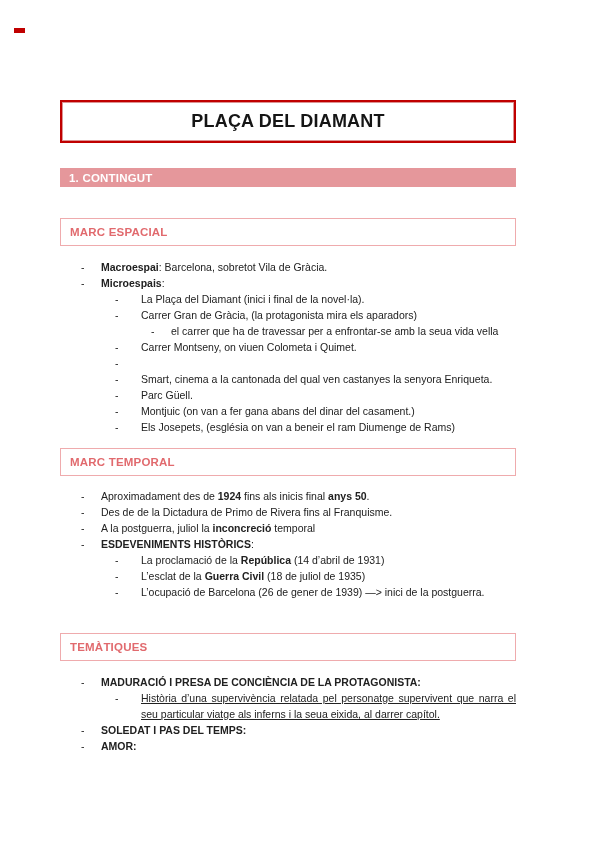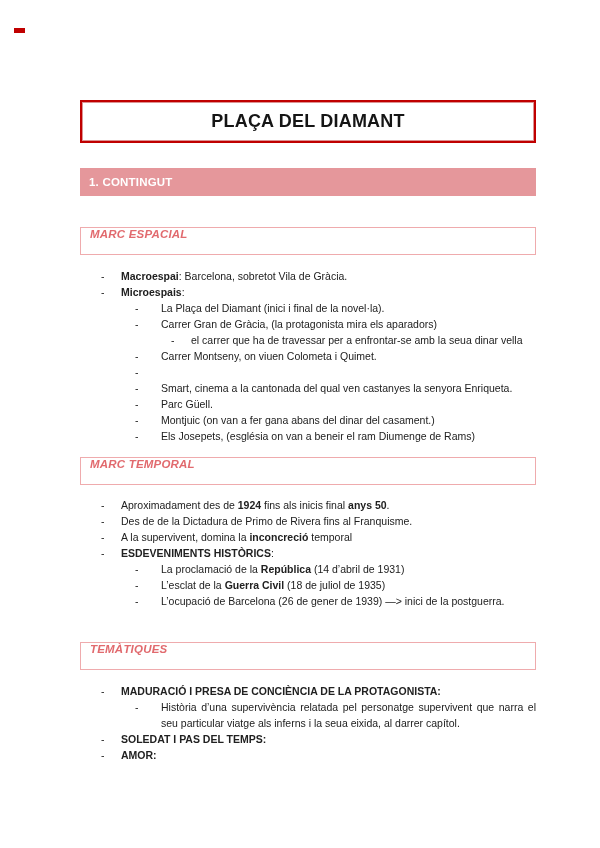--- a/index.html
+++ b/index.html
@@ -9,72 +9,72 @@
     margin:0 auto;
     background:#fff;
     font-family:"Liberation Sans","DejaVu Sans",sans-serif;
     color:#212121;
     overflow:hidden;
   }
   .corner-mark{
     position:absolute;left:14px;top:28px;width:11px;height:5px;
     background:var(--title-border,#c00000);
   }
-  .content{margin:0 80px;width:456px;}
+  .content{margin:0 60px;width:456px;}
 
   
   .title-box{
     margin-top:100px;
     border:2px solid var(--title-border,#c00000);
     height:39px;box-sizing:content-box;
   }
   .title-box-inner{
     border:1px solid var(--title-border-inner,#dc9393);
     height:37px;display:flex;align-items:center;justify-content:center;
   }
   .page-title{
     font-size:18px;font-weight:700;color:#151515;letter-spacing:.2px;
   }
 
   
   .banner{
-    margin-top:25px;height:28px;
+    margin-top:25px;height:19px;
     background:var(--banner-bg,#e5979b);
     display:flex;align-items:center;
     padding-left:9px;box-sizing:border-box;
   }
   .banner-label{
     color:var(--banner-text,#ffffff);
     font-size:11.5px;font-weight:700;letter-spacing:.2px;
   }
 
   
   .section.s0{margin-top:31px;}
   .section.s1{margin-top:13px;}
   .section.s2{margin-top:33px;}
   .sec-box{
     border:1.5px solid var(--section-border,#efabad);
-    height:26px;display:flex;align-items:flex-start;
-    padding-left:9px;box-sizing:content-box;font-style:italic;
+    height:26px;display:flex;align-items:center;
+    padding-left:9px;box-sizing:content-box;
   }
   .sec-heading{
     color:var(--section-text,#e16a6e);
     font-size:11.5px;font-weight:700;letter-spacing:.2px;
   }
 
   
   .list{margin-top:13px;font-size:10.5px;line-height:16px;}
   .section.s1 .list{margin-top:12px;}
   .li{display:flex;align-items:flex-start;}
   .li .marker{flex:0 0 auto;}
   .lvl1{padding-left:21px;}  .lvl1 .marker{width:20px;}
   .lvl2{padding-left:55px;}  .lvl2 .marker{width:26px;}
   .lvl3{padding-left:91px;}  .lvl3 .marker{width:20px;}
   .txt{flex:1 1 auto;}
-  .txt.just{text-align:justify;}
+  .txt.just{text-align:justify;text-decoration:underline;}
   .b{font-weight:700;}
 </style>
 </head>
 <body>
 
 <div class="page">
   <div class="corner-mark"></div>
   <div class="content">
 
     <div class="title-box">
@@ -104,21 +104,21 @@
             <div class="li lvl2">
               <span class="marker">-</span>
               <span class="txt"><span>La Plaça del Diamant (inici i final de la novel·la).</span></span>
             </div>
             <div class="li lvl2">
               <span class="marker">-</span>
               <span class="txt"><span>Carrer Gran de Gràcia, (la protagonista mira els aparadors)</span></span>
             </div>
             <div class="li lvl3">
               <span class="marker">-</span>
-              <span class="txt"><span>el carrer que ha de travessar per a enfrontar-se amb la seua dinar vella</span></span>
+              <span class="txt"><span>el carrer que ha de travessar per a enfrontar-se amb la seua vida vella</span></span>
             </div>
             <div class="li lvl2">
               <span class="marker">-</span>
               <span class="txt"><span>Carrer Montseny, on viuen Colometa i Quimet.</span></span>
             </div>
             <div class="li lvl2">
               <span class="marker">-</span>
             </div>
             <div class="li lvl2">
               <span class="marker">-</span>
@@ -146,21 +146,21 @@
             <div class="li lvl1">
               <span class="marker">-</span>
               <span class="txt"><span>Aproximadament des de </span><span class="b">1924</span><span> fins als inicis final </span><span class="b">anys 50</span><span>.</span></span>
             </div>
             <div class="li lvl1">
               <span class="marker">-</span>
               <span class="txt"><span>Des de de la Dictadura de Primo de Rivera fins al Franquisme.</span></span>
             </div>
             <div class="li lvl1">
               <span class="marker">-</span>
-              <span class="txt"><span>A la supervivent, domina la </span><span class="b">inconcreció</span><span> temporal</span></span>
+              <span class="txt"><span>A la postguerra, juliol la </span><span class="b">inconcreció</span><span> temporal</span></span>
             </div>
             <div class="li lvl1">
               <span class="marker">-</span>
               <span class="txt"><span class="b">ESDEVENIMENTS HISTÒRICS</span><span>:</span></span>
             </div>
             <div class="li lvl2">
               <span class="marker">-</span>
               <span class="txt"><span>La proclamació de la </span><span class="b">República</span><span> (14 d’abril de 1931)</span></span>
             </div>
             <div class="li lvl2">

